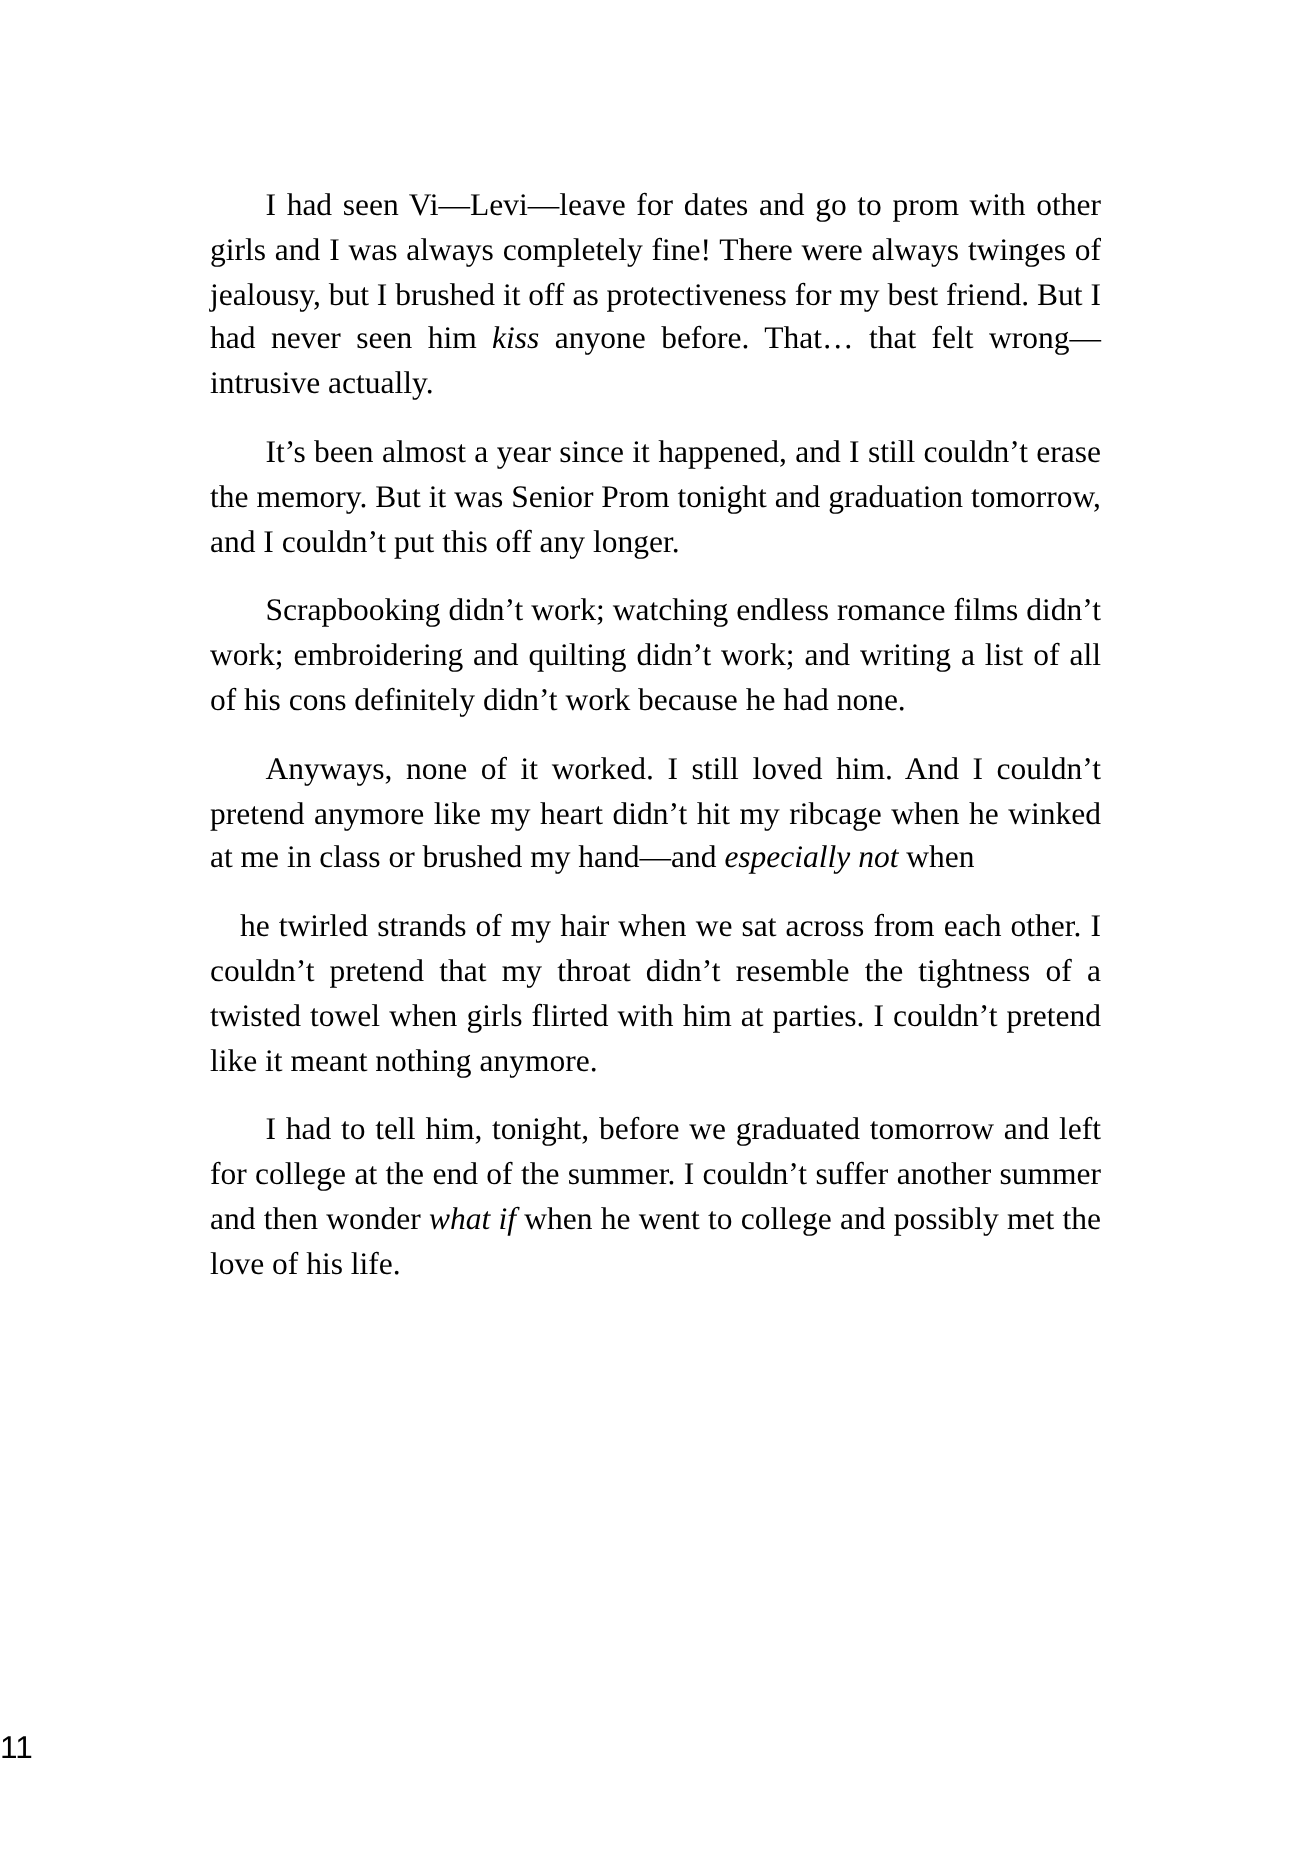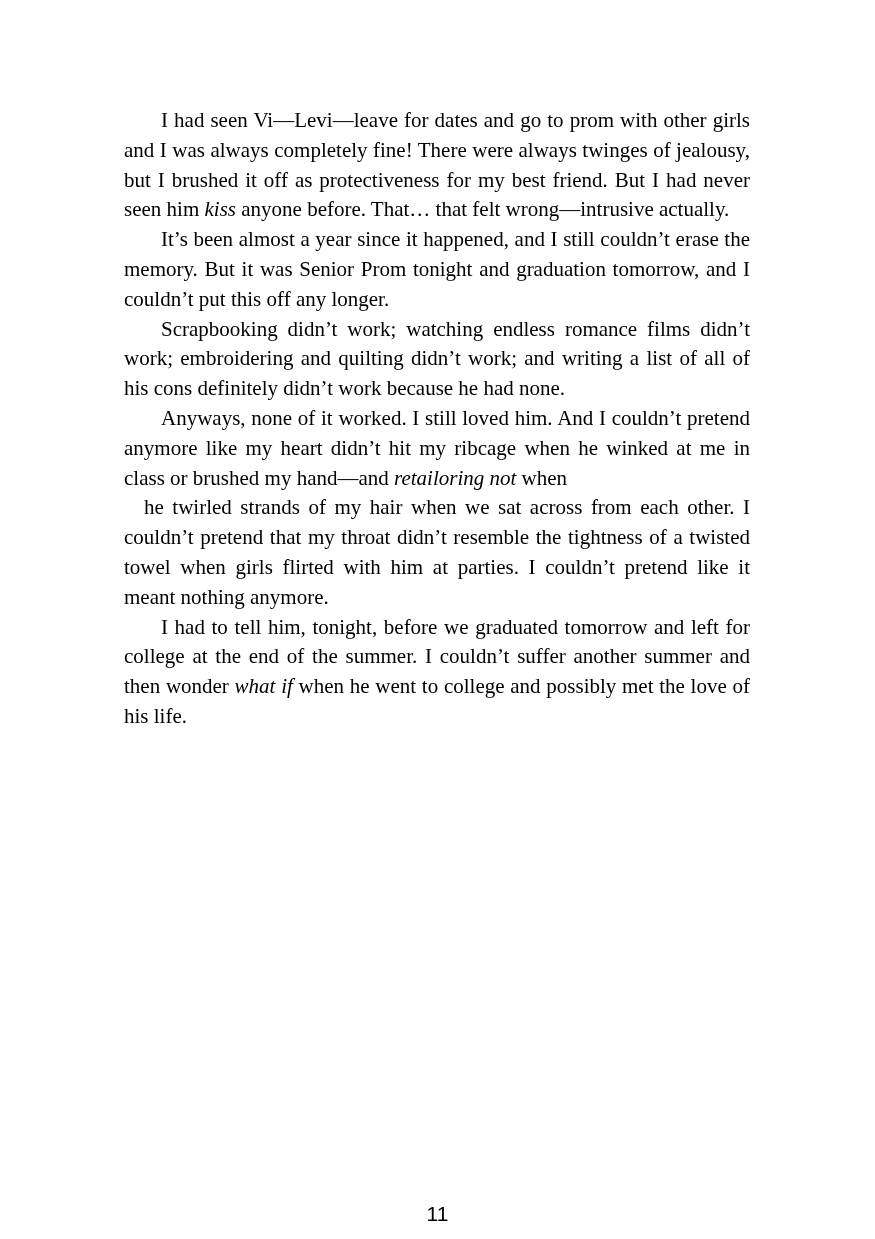--- a/index.html
+++ b/index.html
@@ -20,51 +20,49 @@
     position: absolute;
     left: 124px;
     top: 106px;
     width: 626px;
     font-size: 21px;
     line-height: 29.8px;
     text-align: justify;
     text-justify: inter-word;
   }
   .para {
-    margin: 0;
+    margin: 16px;
     padding: 0;
   }
   .indent-normal { text-indent: 37px; }
   .indent-small  { text-indent: 20px; }
   .para em {
     font-style: italic;
     font-family: "Liberation Serif", "DejaVu Serif", serif;
   }
   .page-footer {
     position: absolute;
     left: 0;
     right: 0;
     top: 1154px;
-    text-align: center;
-    margin-top: 48px;
   }
   .page-number {
     font-family: "Liberation Sans", "DejaVu Sans", sans-serif;
     font-size: 21px;
     color: #000000;
   }
 </style>
 </head>
 <body>
 
 <div class="page">
   <main class="text-block">
       <p class="para indent-normal"><span>I had seen Vi—Levi—leave for dates and go to prom with other girls and I was always completely fine! There were always twinges of jealousy, but I brushed it off as protectiveness for my best friend. But I had never seen him </span><em>kiss</em><span> anyone before. That… that felt wrong—intrusive actually.</span></p>
       <p class="para indent-normal"><span>It’s been almost a year since it happened, and I still couldn’t erase the memory. But it was Senior Prom tonight and graduation tomorrow, and I couldn’t put this off any longer.</span></p>
       <p class="para indent-normal"><span>Scrapbooking didn’t work; watching endless romance films didn’t work; embroidering and quilting didn’t work; and writing a list of all of his cons definitely didn’t work because he had none.</span></p>
-      <p class="para indent-normal"><span>Anyways, none of it worked. I still loved him. And I couldn’t pretend anymore like my heart didn’t hit my ribcage when he winked at me in class or brushed my hand—and </span><em>retailoring not</em><span> when</span></p>
+      <p class="para indent-normal"><span>Anyways, none of it worked. I still loved him. And I couldn’t pretend anymore like my heart didn’t hit my ribcage when he winked at me in class or brushed my hand—and </span><em>especially not</em><span> when</span></p>
       <p class="para indent-small"><span>he twirled strands of my hair when we sat across from each other. I couldn’t pretend that my throat didn’t resemble the tightness of a twisted towel when girls flirted with him at parties. I couldn’t pretend like it meant nothing anymore.</span></p>
       <p class="para indent-normal"><span>I had to tell him, tonight, before we graduated tomorrow and left for college at the end of the summer. I couldn’t suffer another summer and then wonder </span><em>what if</em><span> when he went to college and possibly met the love of his life.</span></p>
     </main>
   <footer class="page-footer">
     <span class="page-number">11</span>
   </footer>
 </div>
 
 </body></html>

